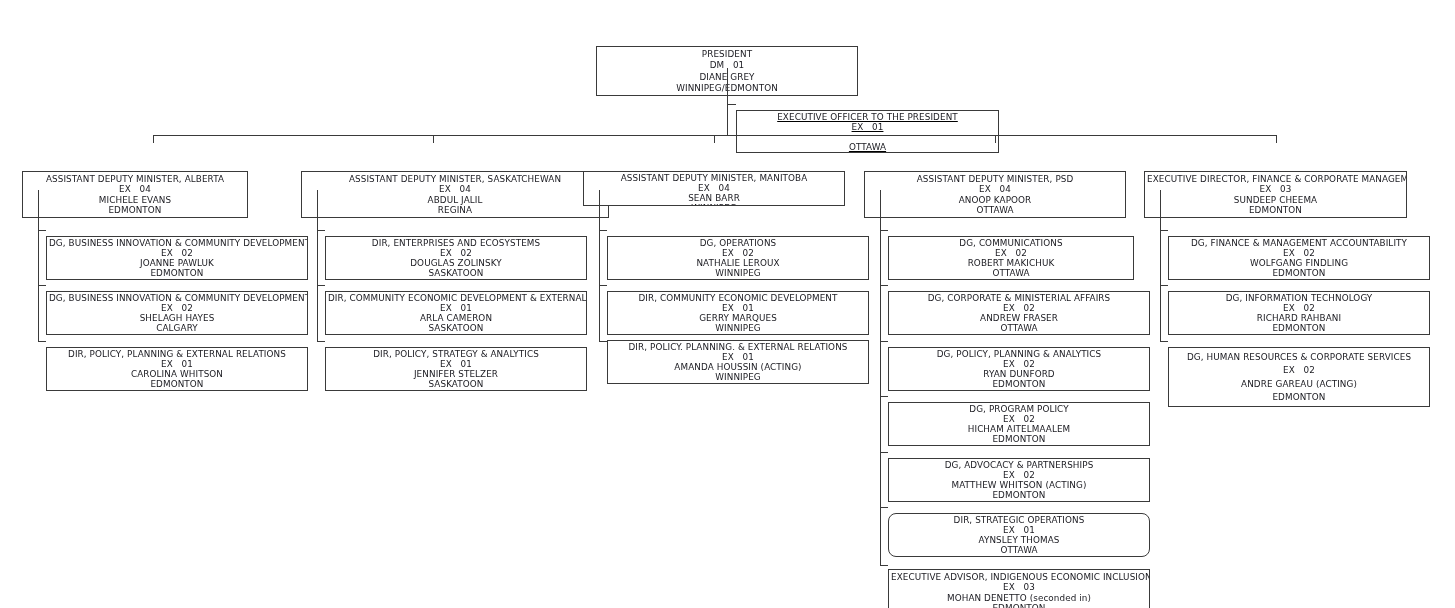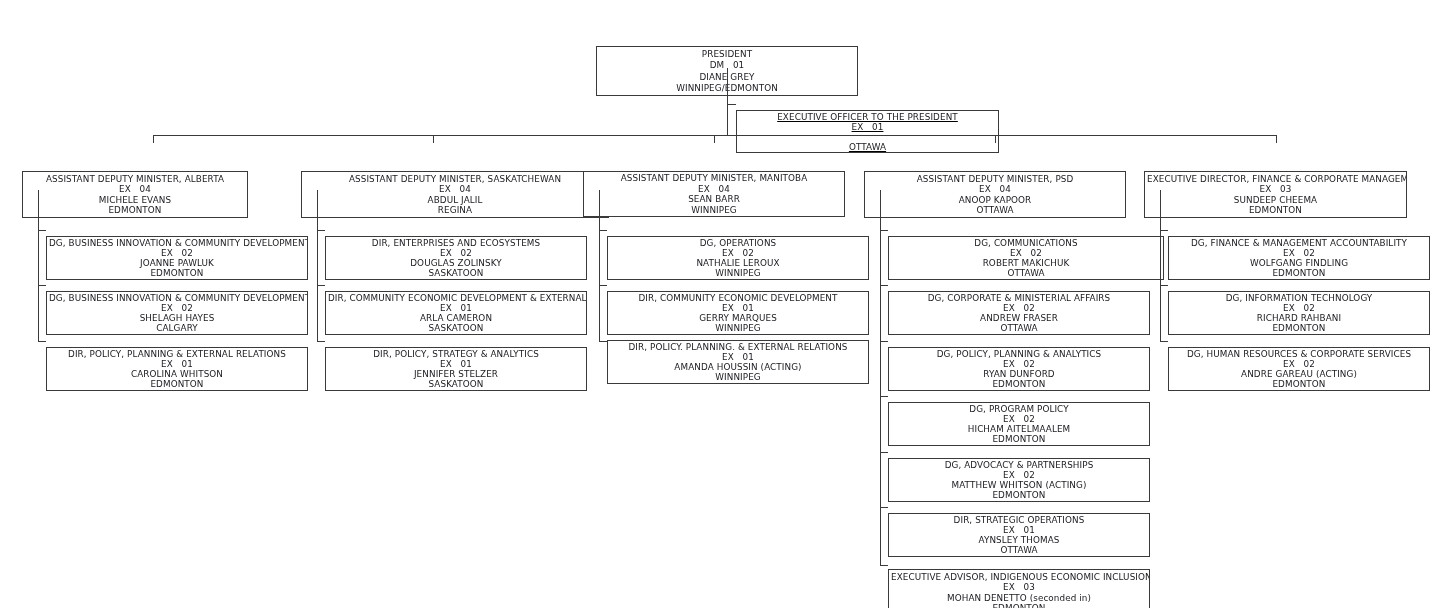--- a/index.html
+++ b/index.html
@@ -91,21 +91,21 @@
       <div class="l location">SASKATOON</div>
     </div>
     <div class="cline" style="left: 317px; top: 341px; width: 8px; height: 1px;"></div>
     <div class="node" style="left: 325px; top: 319px; width: 262px; height: 44px;">
       <div class="l title">DIR, POLICY, STRATEGY &amp; ANALYTICS</div>
       <div class="l level">EX   01</div>
       <div class="l name">JENNIFER STELZER</div>
       <div class="l location">SASKATOON</div>
     </div>
     <div class="cline" style="left: 714px; top: 135px; width: 1px; height: 8px;"></div>
-    <div class="node" style="left: 583px; top: 143px; width: 262px; height: 46px;">
+    <div class="node" style="left: 583px; top: 143px; width: 262px; height: 35px;">
       <div class="l title">ASSISTANT DEPUTY MINISTER, MANITOBA</div>
       <div class="l level">EX   04</div>
       <div class="l name">SEAN BARR</div>
       <div class="l location">WINNIPEG</div>
     </div>
     <div class="cline" style="left: 599px; top: 190px; width: 1px; height: 152px;"></div>
     <div class="cline" style="left: 599px; top: 230px; width: 8px; height: 1px;"></div>
     <div class="node" style="left: 607px; top: 208px; width: 262px; height: 44px; text-align: center;">
       <div class="l title">DG, OPERATIONS</div>
       <div class="l level">EX   02</div>
@@ -128,21 +128,21 @@
     </div>
     <div class="cline" style="left: 995px; top: 135px; width: 1px; height: 8px;"></div>
     <div class="node" style="left: 864px; top: 143px; width: 262px; height: 47px;">
       <div class="l title">ASSISTANT DEPUTY MINISTER, PSD</div>
       <div class="l level">EX   04</div>
       <div class="l name">ANOOP KAPOOR</div>
       <div class="l location">OTTAWA</div>
     </div>
     <div class="cline" style="left: 880px; top: 190px; width: 1px; height: 376px;"></div>
     <div class="cline" style="left: 880px; top: 230px; width: 8px; height: 1px;"></div>
-    <div class="node" style="left: 888px; top: 208px; width: 276px; height: 44px;">
+    <div class="node" style="left: 888px; top: 208px; width: 246px; height: 44px;">
       <div class="l title">DG, COMMUNICATIONS</div>
       <div class="l level">EX   02</div>
       <div class="l name">ROBERT MAKICHUK</div>
       <div class="l location">OTTAWA</div>
     </div>
     <div class="cline" style="left: 880px; top: 285px; width: 8px; height: 1px;"></div>
     <div class="node" style="left: 888px; top: 263px; width: 262px; height: 44px;">
       <div class="l title">DG, CORPORATE &amp; MINISTERIAL AFFAIRS</div>
       <div class="l level">EX   02</div>
       <div class="l name">ANDREW FRASER</div>
@@ -163,21 +163,21 @@
       <div class="l location">EDMONTON</div>
     </div>
     <div class="cline" style="left: 880px; top: 452px; width: 8px; height: 1px;"></div>
     <div class="node" style="left: 888px; top: 430px; width: 262px; height: 44px;">
       <div class="l title">DG, ADVOCACY &amp; PARTNERSHIPS</div>
       <div class="l level">EX   02</div>
       <div class="l name">MATTHEW WHITSON (ACTING)</div>
       <div class="l location">EDMONTON</div>
     </div>
     <div class="cline" style="left: 880px; top: 507px; width: 8px; height: 1px;"></div>
-    <div class="node" style="left: 888px; top: 485px; width: 262px; height: 44px;">
+    <div class="node" style="left: 888px; top: 485px; width: 262px; height: 44px; border-radius: 8px;">
       <div class="l title">DIR, STRATEGIC OPERATIONS</div>
       <div class="l level">EX   01</div>
       <div class="l name">AYNSLEY THOMAS</div>
       <div class="l location">OTTAWA</div>
     </div>
     <div class="cline" style="left: 880px; top: 565px; width: 8px; height: 1px;"></div>
     <div class="node" style="left: 888px; top: 541px; width: 262px; height: 47px;">
       <div class="l title">EXECUTIVE ADVISOR, INDIGENOUS ECONOMIC INCLUSION</div>
       <div class="l level">EX   03</div>
       <div class="l name">MOHAN DENETTO (seconded in)</div>
@@ -199,19 +199,19 @@
       <div class="l location">EDMONTON</div>
     </div>
     <div class="cline" style="left: 1160px; top: 285px; width: 8px; height: 1px;"></div>
     <div class="node" style="left: 1168px; top: 263px; width: 262px; height: 44px;">
       <div class="l title">DG, INFORMATION TECHNOLOGY</div>
       <div class="l level">EX   02</div>
       <div class="l name">RICHARD RAHBANI</div>
       <div class="l location">EDMONTON</div>
     </div>
     <div class="cline" style="left: 1160px; top: 341px; width: 8px; height: 1px;"></div>
-    <div class="node" style="left: 1168px; top: 319px; width: 262px; height: 44px;">
+    <div class="node" style="left: 1168px; top: 319px; width: 262px; height: 60px;">
       <div class="l title">DG, HUMAN RESOURCES &amp; CORPORATE SERVICES</div>
       <div class="l level">EX   02</div>
       <div class="l name">ANDRE GAREAU (ACTING)</div>
       <div class="l location">EDMONTON</div>
     </div>
   </div>
 
 </body></html>

